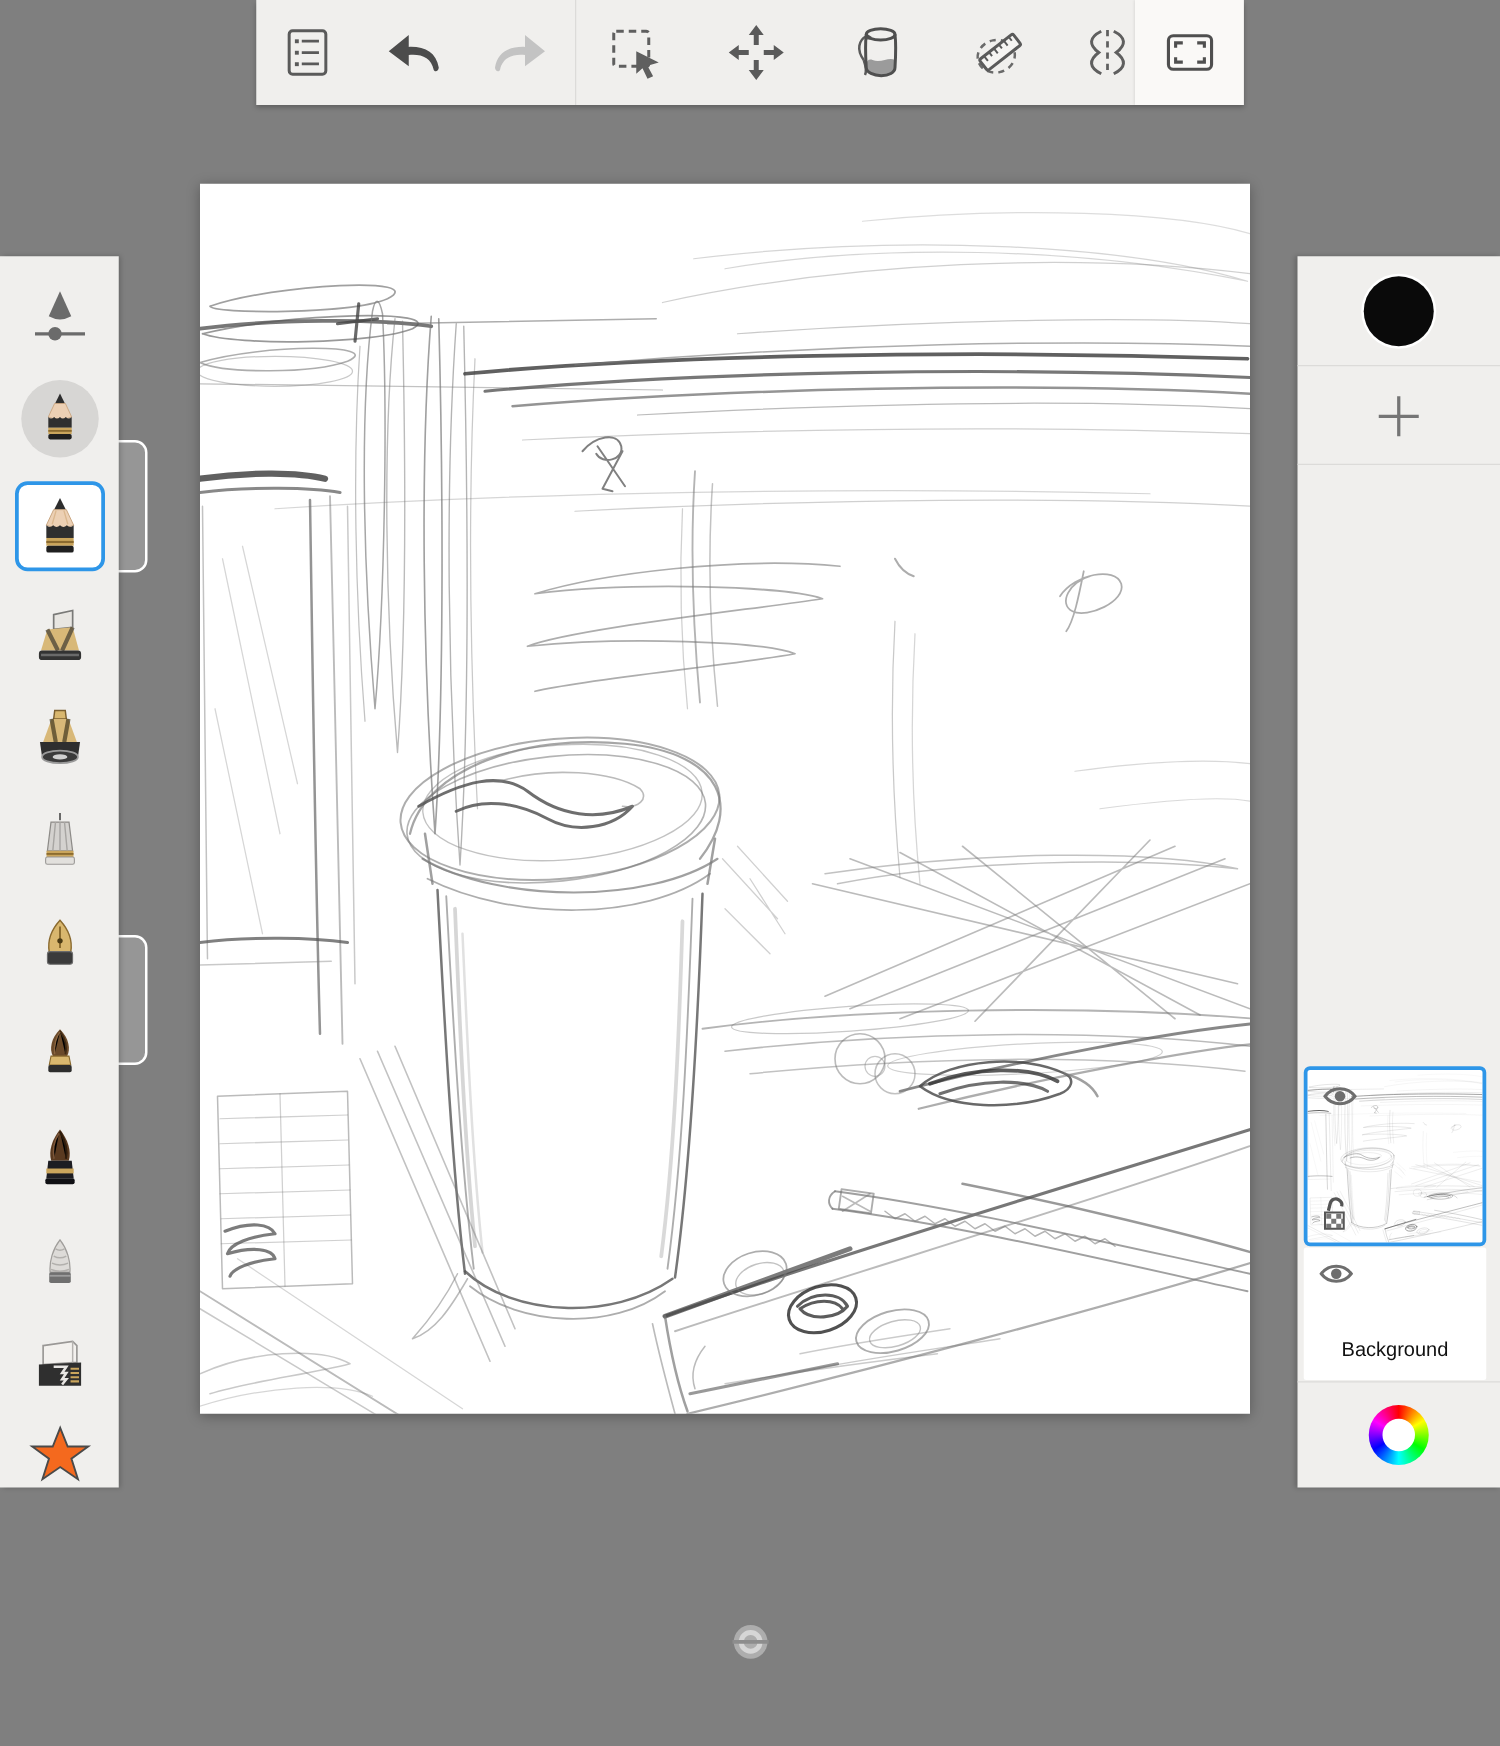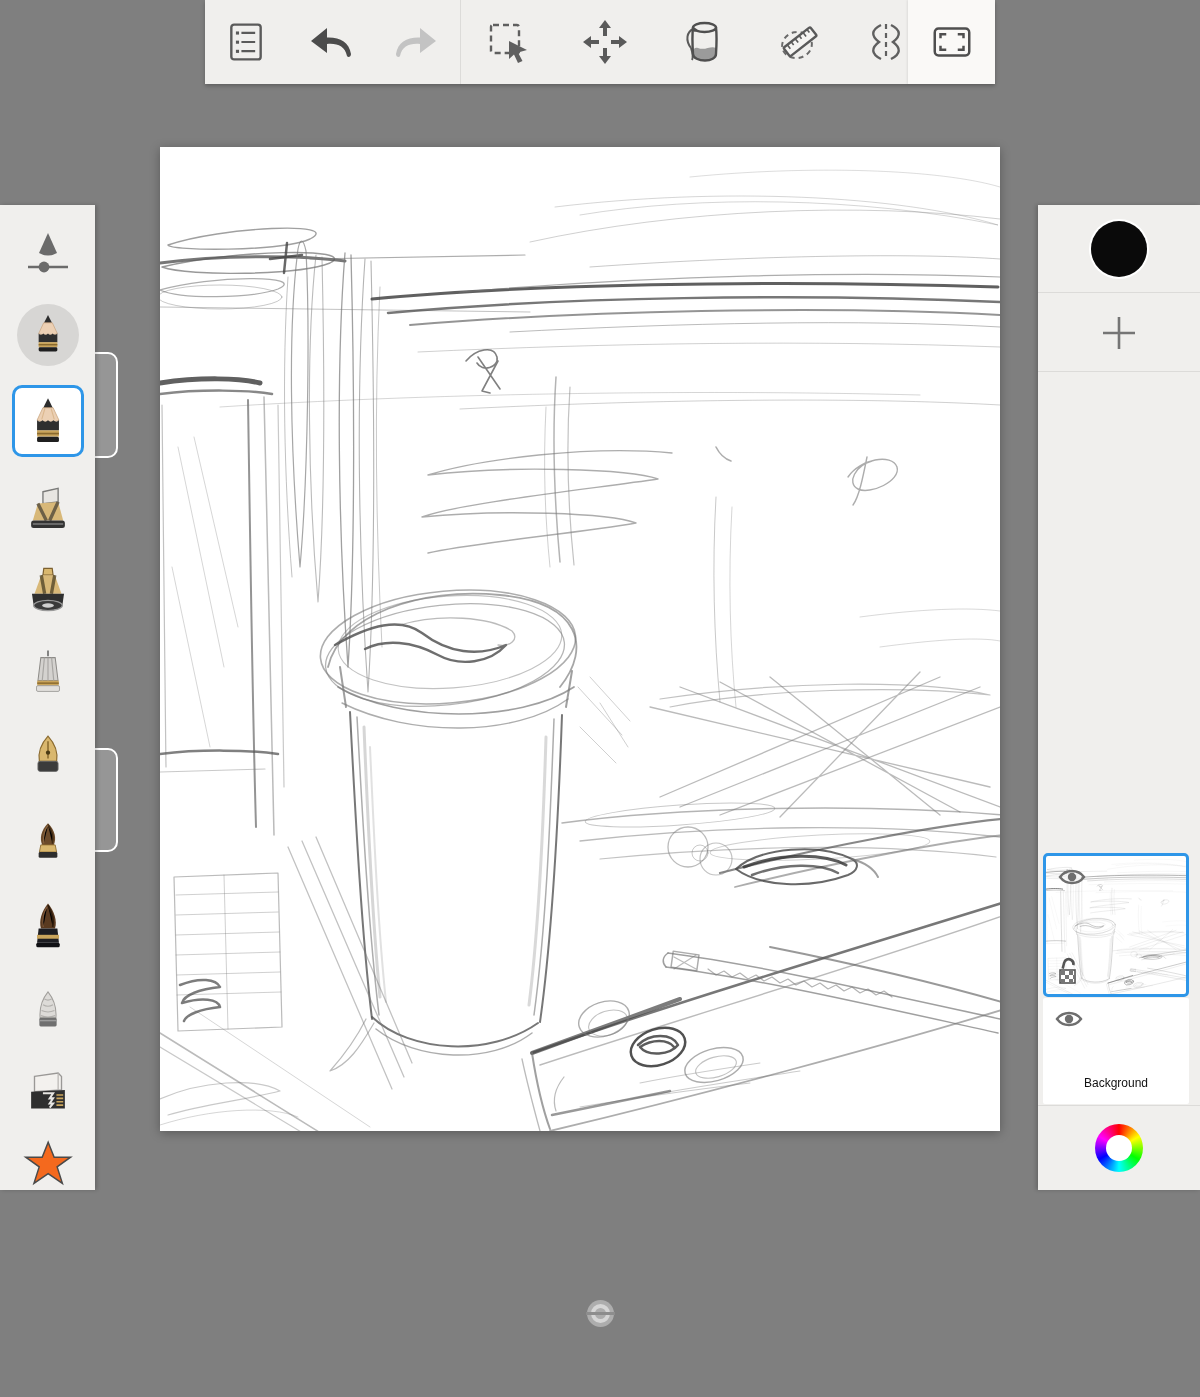--- a/index.html
+++ b/index.html
@@ -38,21 +38,21 @@
                    display:flex; align-items:center; justify-content:center; }
   .color-swatch { width:56px; height:56px; border-radius:50%; background:#0a0a0a; box-shadow:0 0 0 2px #fff; cursor:pointer; }
   .lp-add-sec { position:absolute; top:89px; left:0; width:100%; height:78px; border-bottom:1px solid #dcdbd9;
                 display:flex; align-items:center; justify-content:center; cursor:pointer; }
   .layer-card { position:absolute; left:5px; width:146px; background:#ffffff; cursor:pointer; }
   .layer-1 { top:648px; height:144px; border:3px solid #2e96e8; border-radius:5px; overflow:hidden; }
   .layer-1 svg.thumb { display:block; width:140px; height:138px; }
   .layer-bg { top:793px; height:106px; border-radius:2px; }
   .layer-eye { position:absolute; left:12px; top:10px; }
   .layer-lock { position:absolute; left:10px; bottom:8px; }
-  .layer-label { position:absolute; left:0; right:0; bottom:14px; text-align:center; font-size:12px; color:#111; }
+  .layer-label { position:absolute; left:0; right:0; bottom:14px; text-align:center; font-size:16px; color:#111; }
   .lp-wheel-sec { position:absolute; top:900px; left:0; width:100%; height:85px; border-top:1px solid #dcdbd9;
                   display:flex; align-items:center; justify-content:center; }
   .color-wheel { width:48px; height:48px; border-radius:50%; cursor:pointer;
     background:conic-gradient(#ff0000,#ffff00,#00ff00,#00ffff,#0000ff,#ff00ff,#ff0000);
     display:flex; align-items:center; justify-content:center; }
   .color-wheel .hub { width:26px; height:26px; border-radius:50%; background:#ffffff; }
 
   
   .puck { position:absolute; left:587px; top:1300px; width:27px; height:27px; border-radius:50%;
           background:#adadad; cursor:pointer; }

